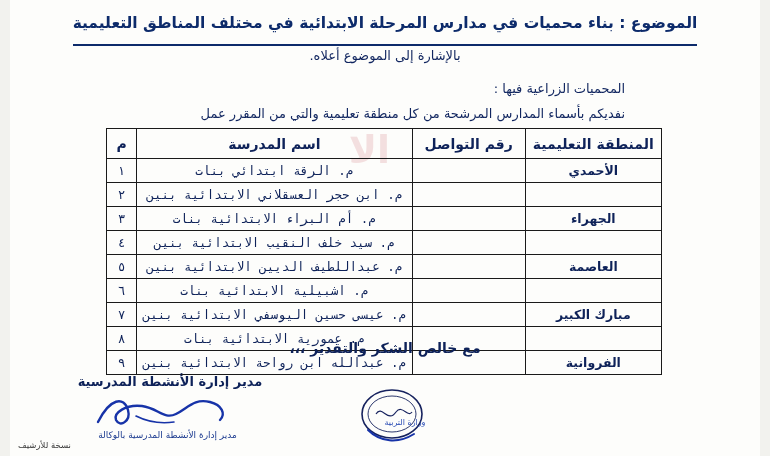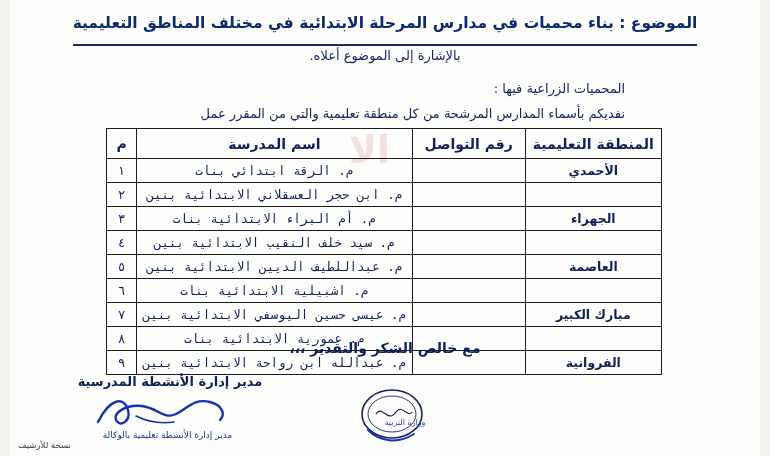--- a/index.html
+++ b/index.html
@@ -291,21 +291,21 @@
 
   <div class="closing">مع خالص الشكر والتقدير ،،،</div>
 
   <div class="sig-left-title">مدير إدارة الأنشطة المدرسية</div>
 
   <svg class="signature-scribble" viewBox="0 0 140 42">
     <path d="M8,30 C20,6 34,4 38,18 C41,29 30,36 26,28 C23,21 36,12 52,14 C68,16 74,28 86,22 C98,16 104,6 120,10 C132,13 136,22 130,28" fill="none" stroke="#1733a8" stroke-width="2.4" stroke-linecap="round"></path>
     <path d="M46,24 C58,30 70,32 84,30" fill="none" stroke="#1733a8" stroke-width="1.6" stroke-linecap="round"></path>
   </svg>
 
-  <div class="sig-left-sub">مدير إدارة الأنشطة تعليمية بالوكالة</div>
+  <div class="sig-left-sub">مدير إدارة الأنشطة المدرسية بالوكالة</div>
 
   <svg class="stamp" viewBox="0 0 76 68">
     <ellipse cx="38" cy="30" rx="30" ry="24" fill="none" stroke="#16225e" stroke-width="1.6"></ellipse>
     <ellipse cx="38" cy="30" rx="24" ry="18" fill="none" stroke="#16225e" stroke-width="0.9"></ellipse>
     <path d="M22,30 C28,20 34,40 42,28 C48,20 54,34 58,28" fill="none" stroke="#16225e" stroke-width="1.2"></path>
     <path d="M14,46 C26,58 44,60 60,50" fill="none" stroke="#1733a8" stroke-width="2" stroke-linecap="round"></path>
   </svg>
 
   <div class="stamp-text">وزارة التربية</div>
   <div class="corner-note">نسخة للأرشيف</div>

